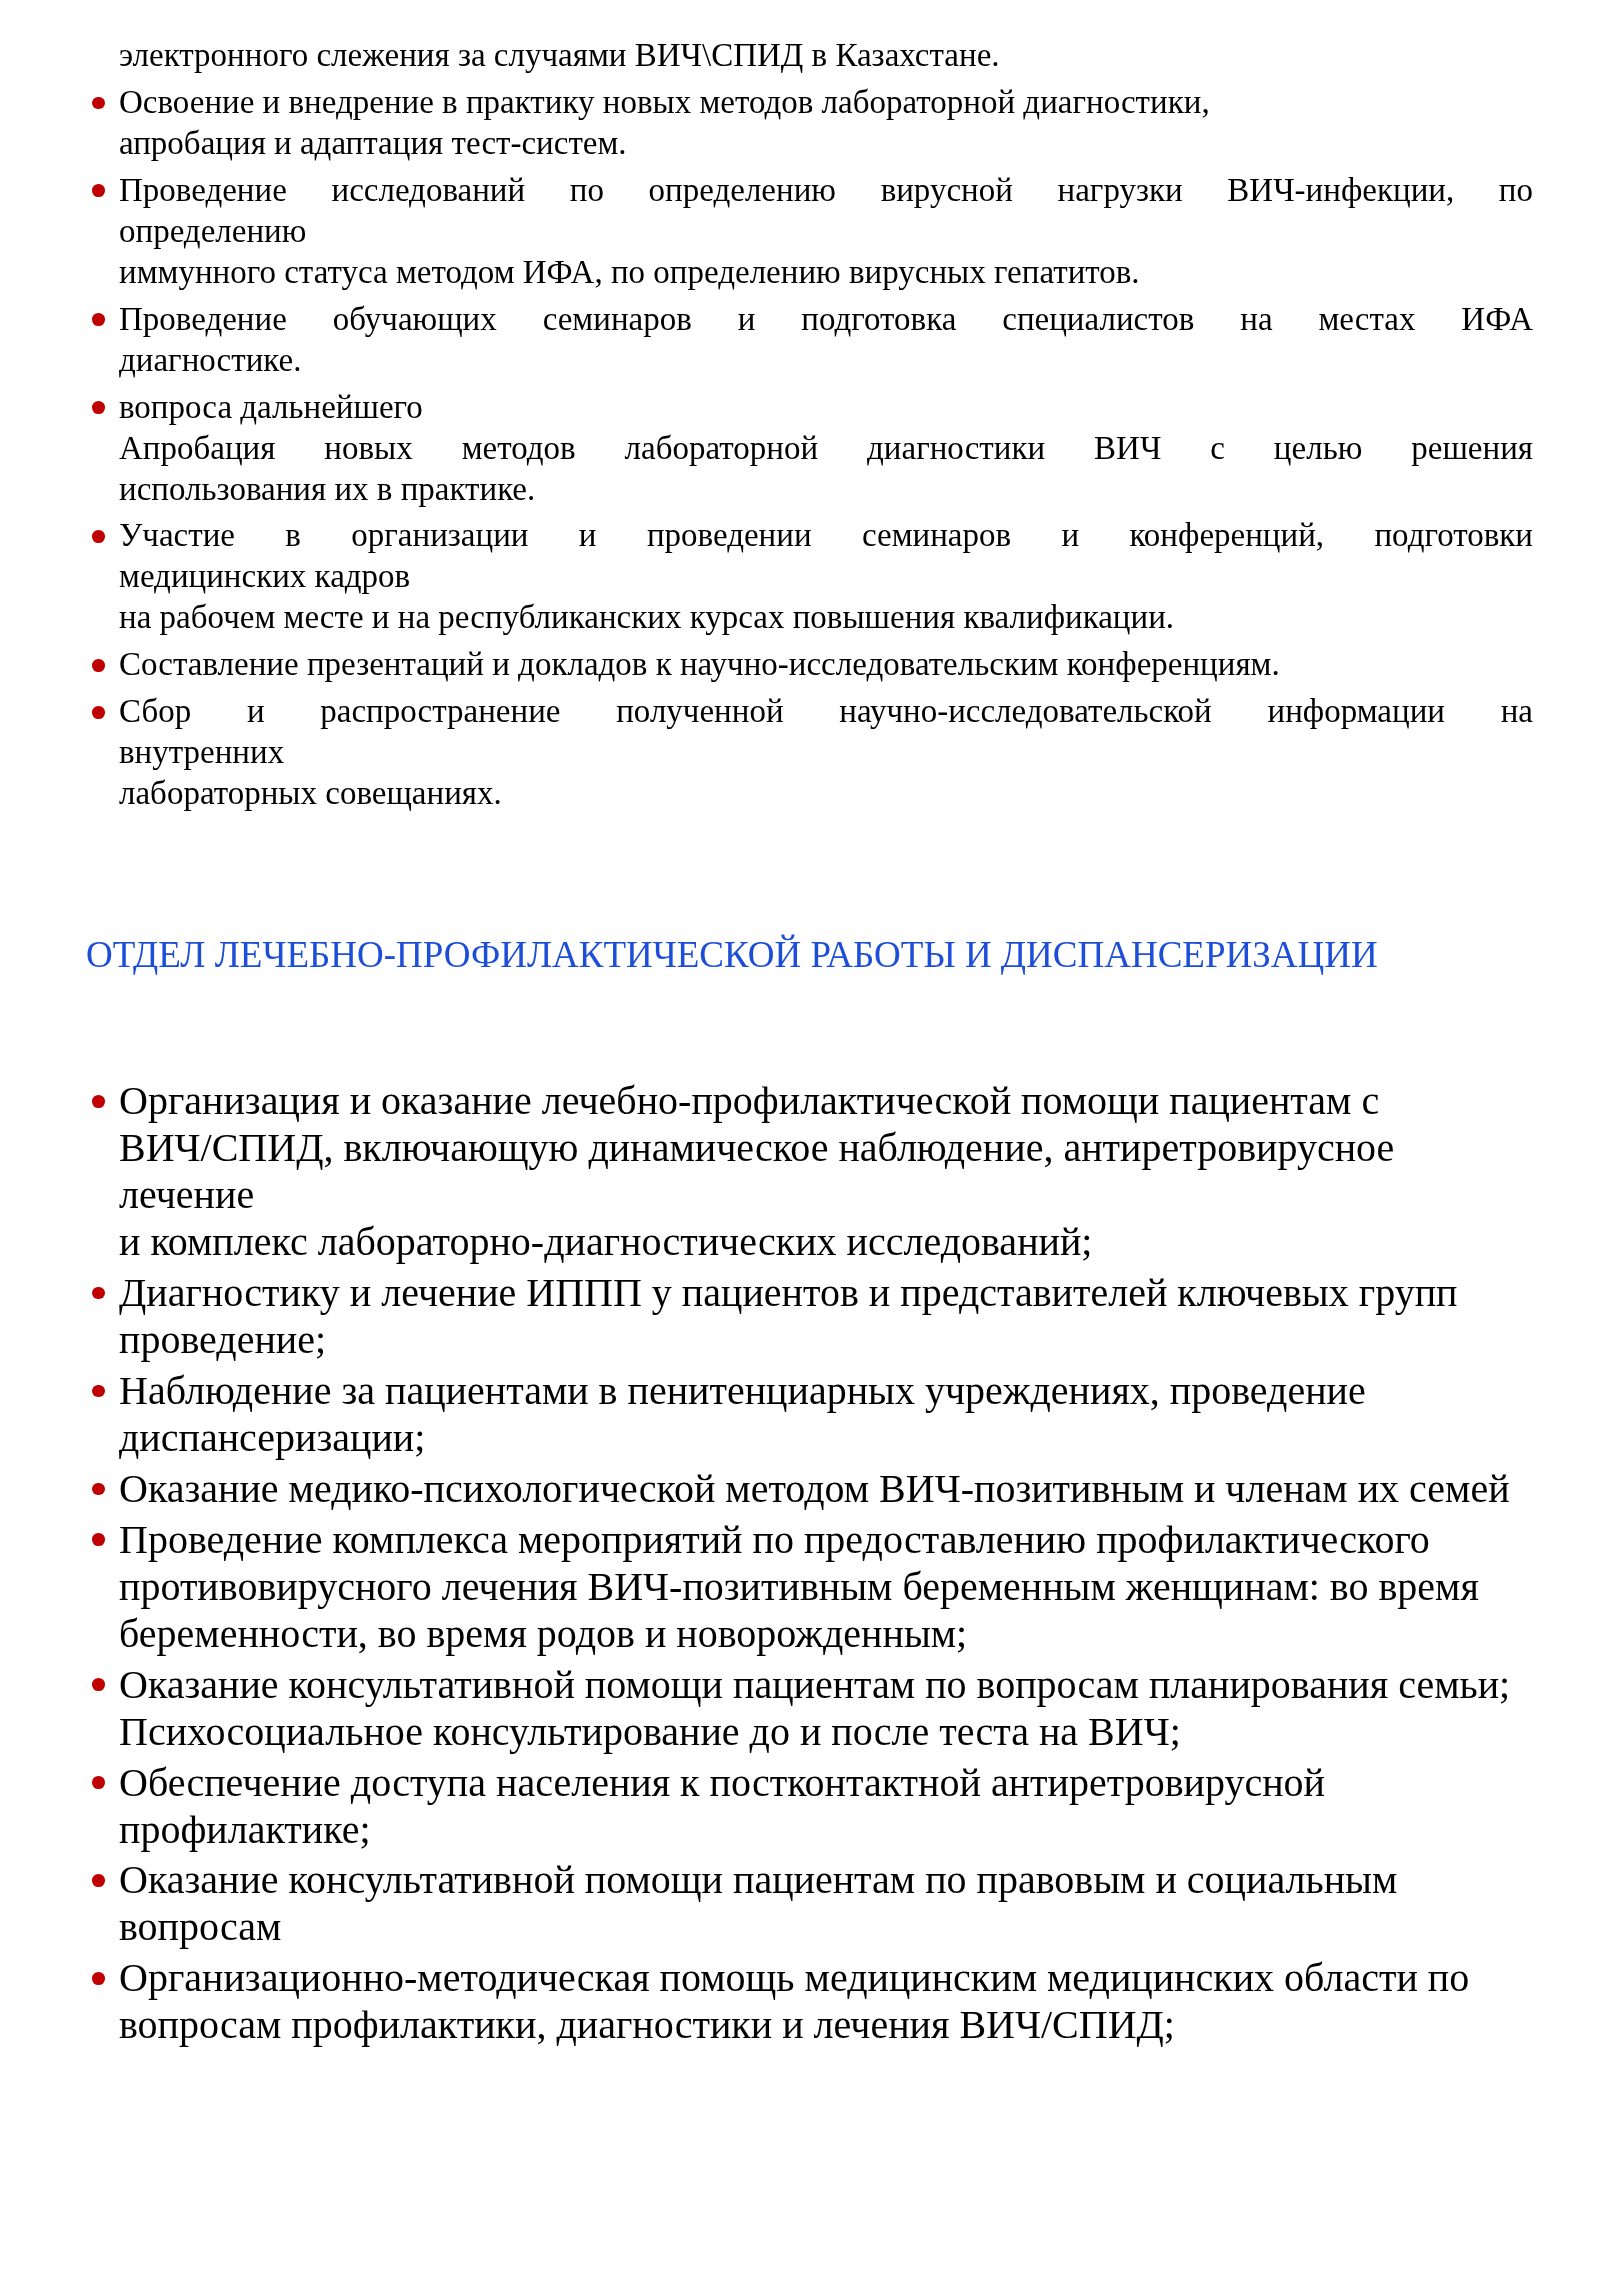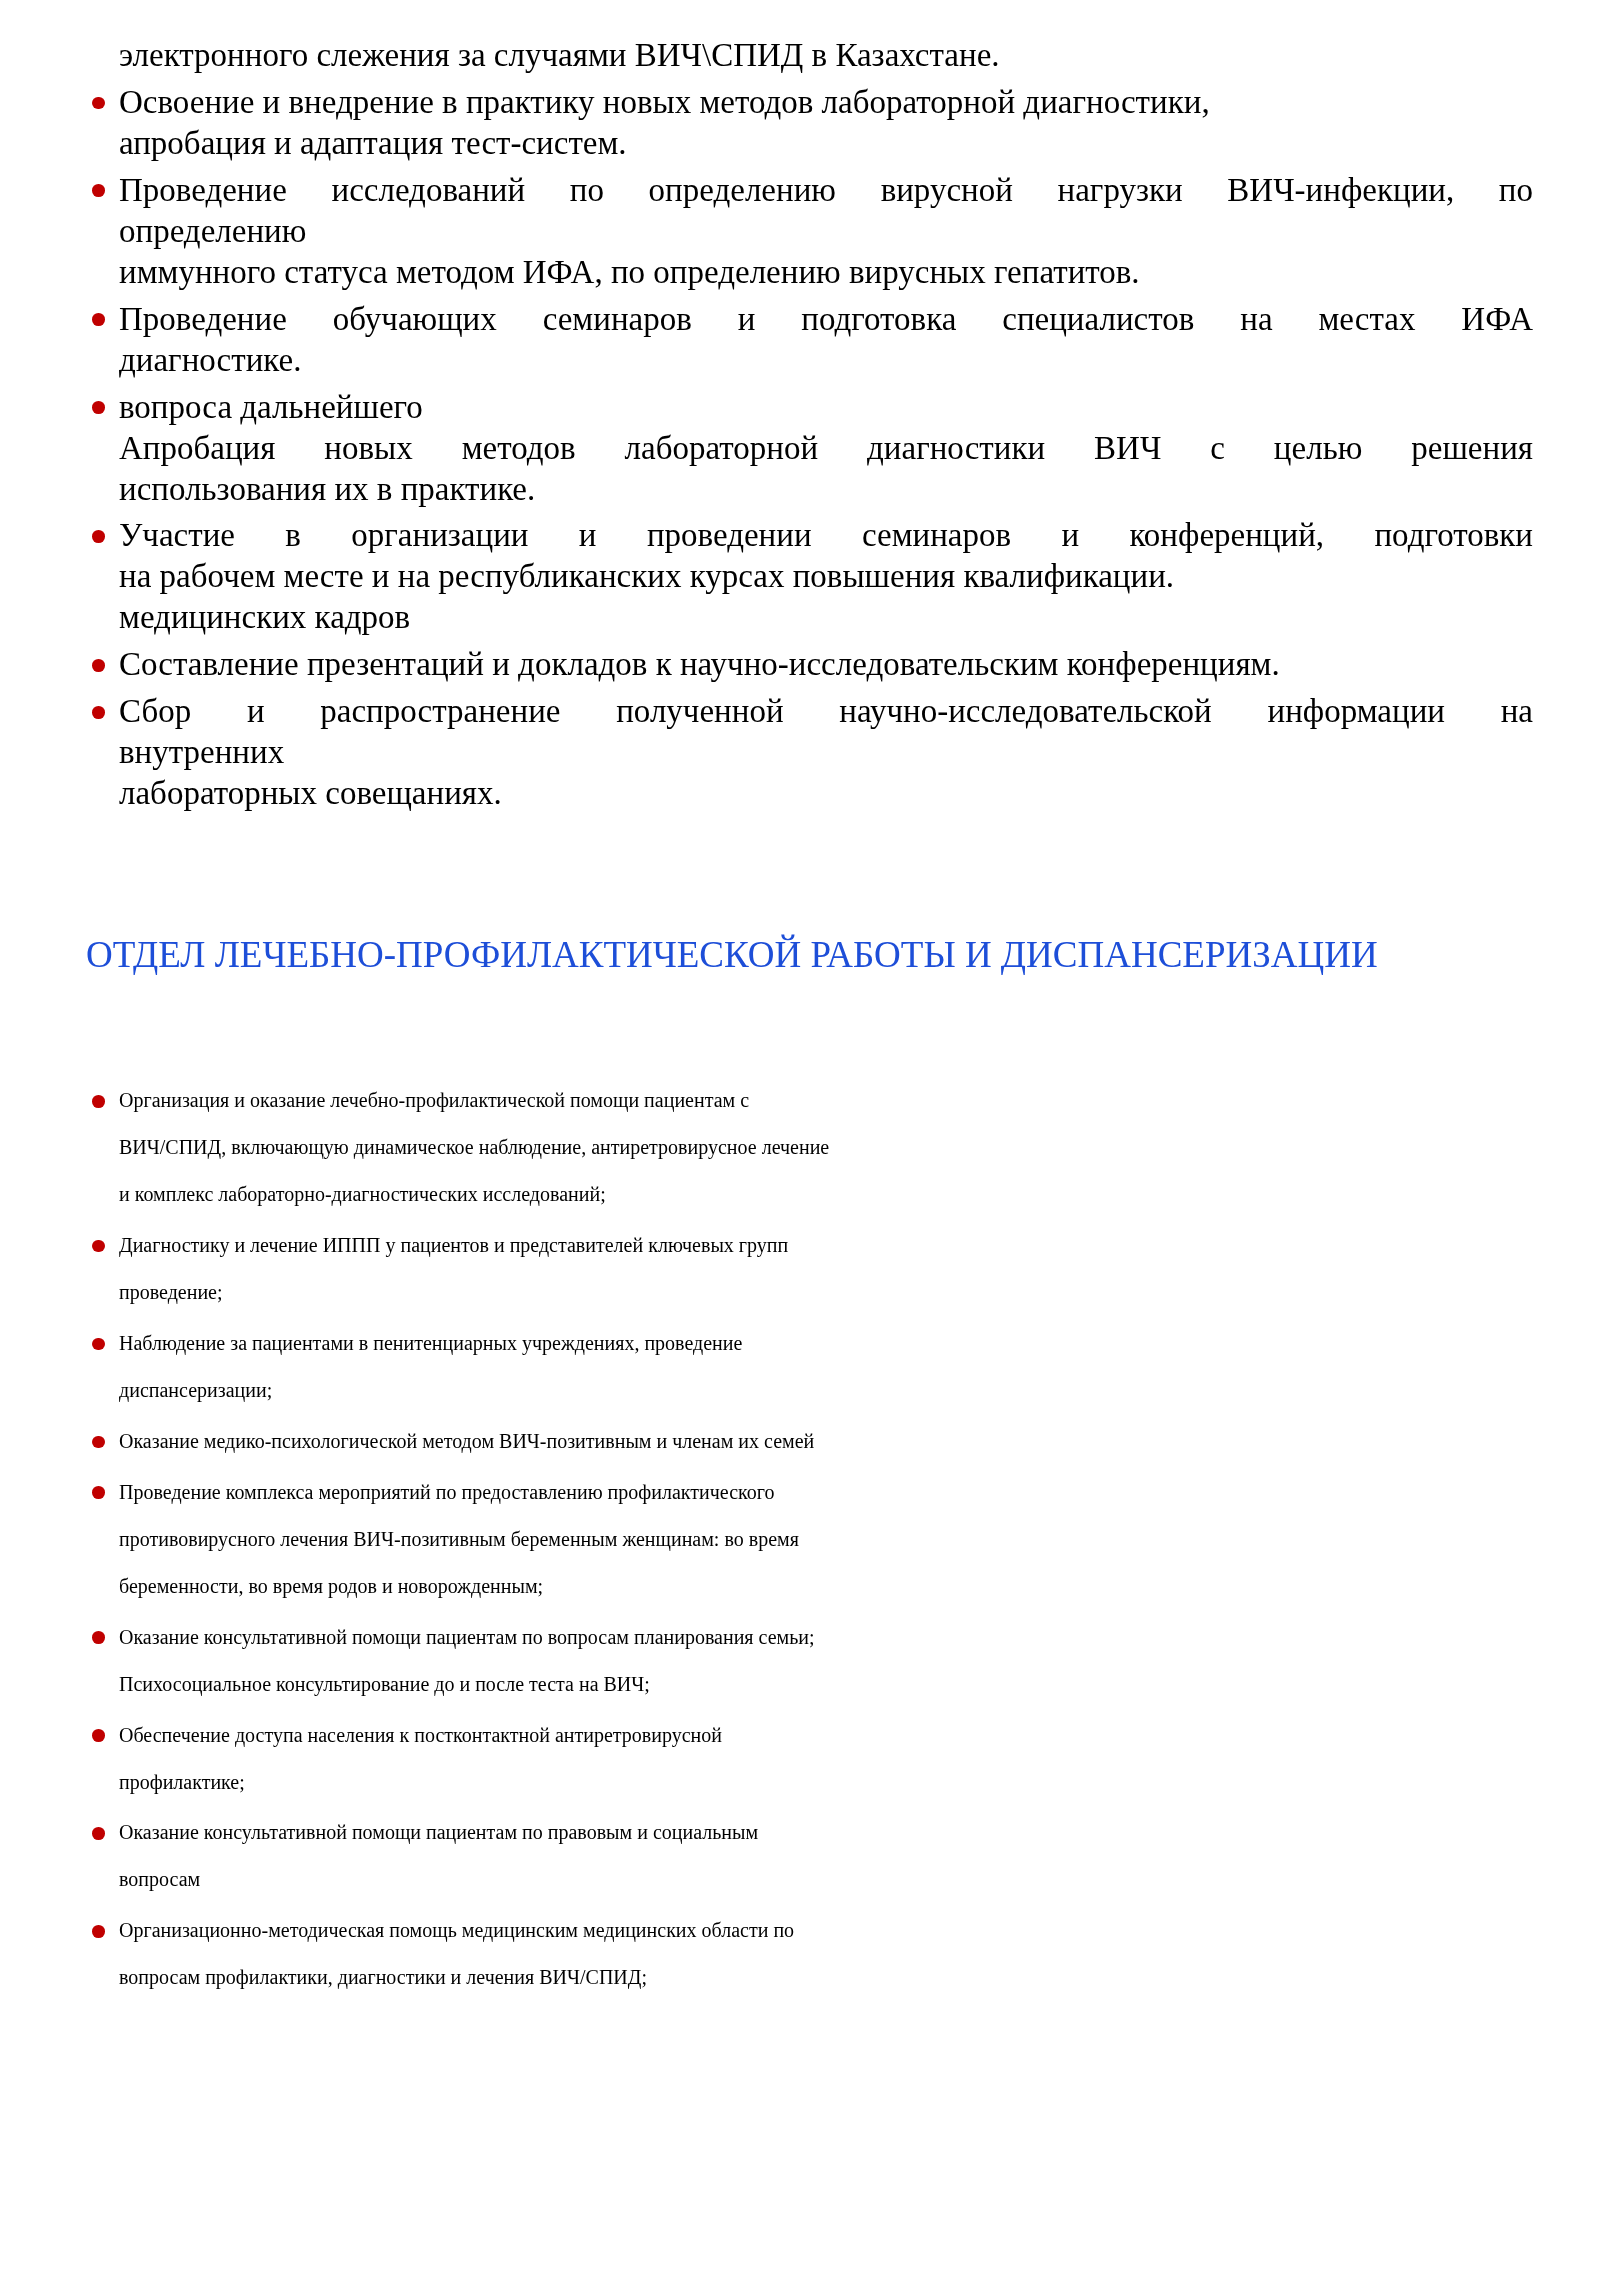--- a/index.html
+++ b/index.html
@@ -19,21 +19,21 @@
   .li { position: relative; padding-left: 33px; }
   .li .bullet {
     position: absolute; left: 5.9px;
     width: 12.7px; height: 12.7px;
     border-radius: 50%;
     background: #c00000;
   }
   .list1 { font-size: 33px; line-height: 41px; }
   .list1 .li { margin-bottom: 5.9px; }
   .list1 .bullet { top: 14.7px; }
-  .list2 { font-size: 20px; line-height: 47px; }
+  .list2 { font-size: 40px; line-height: 47px; }
   .list2 .li { margin-bottom: 3.9px; }
   .list2 .bullet { top: 17.6px; }
   .line { display: block; text-align: left; white-space: normal; }
   .line.j { text-align: justify; text-align-last: justify; }
   .heading {
     margin: 116px 0 98px 0;
     font-size: 37px; line-height: 49px;
     font-weight: normal;
     color: #1d4ed8;
   }
@@ -82,22 +82,22 @@
         <span class="line">вопроса дальнейшего</span>
         <span class="line j">Апробация новых методов лабораторной диагностики ВИЧ с целью решения</span>
         <span class="line">использования их в практике.</span>
       </span>
     </div>
 
     <div class="li">
       <span class="bullet"></span>
       <span class="txt">
         <span class="line j">Участие в организации и проведении семинаров и конференций, подготовки</span>
+        <span class="line">медицинских кадров</span>
         <span class="line">на рабочем месте и на республиканских курсах повышения квалификации.</span>
-        <span class="line">медицинских кадров</span>
       </span>
     </div>
 
     <div class="li">
       <span class="bullet"></span>
       <span class="txt">
         <span class="line">Составление презентаций и докладов к научно-исследовательским конференциям.</span>
       </span>
     </div>
 

